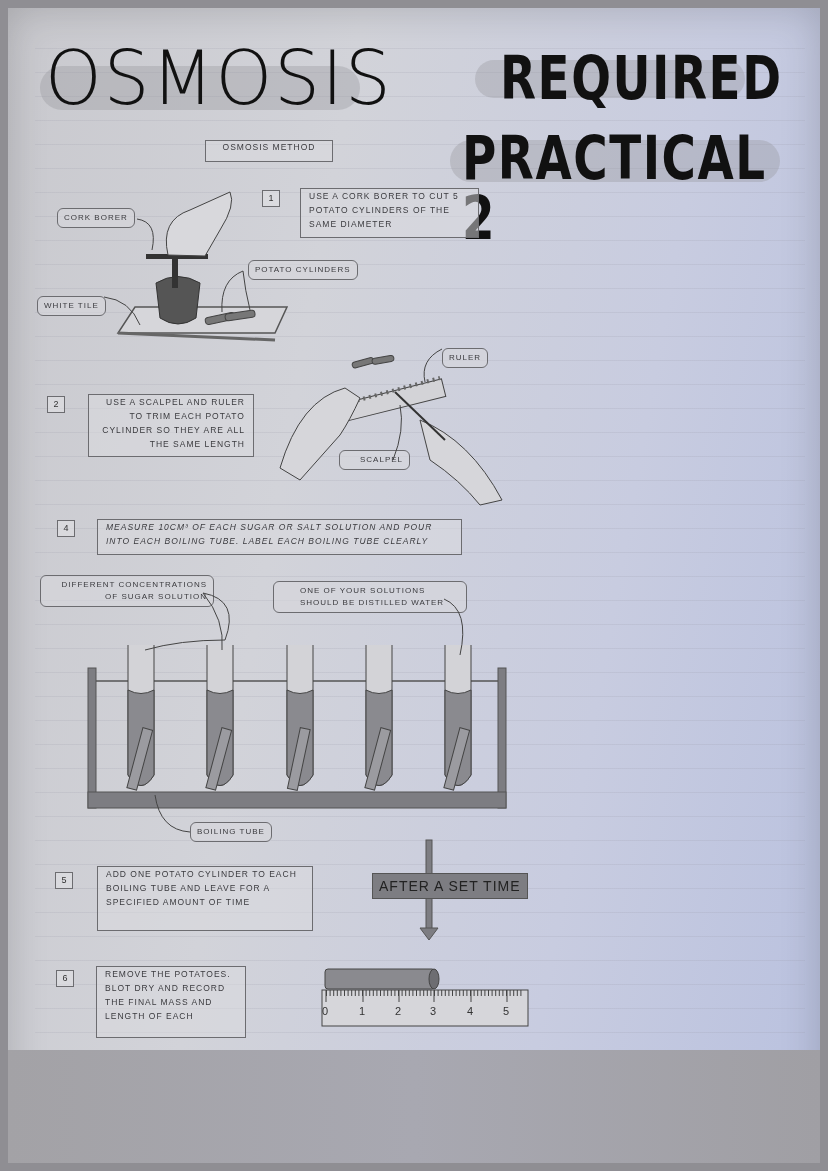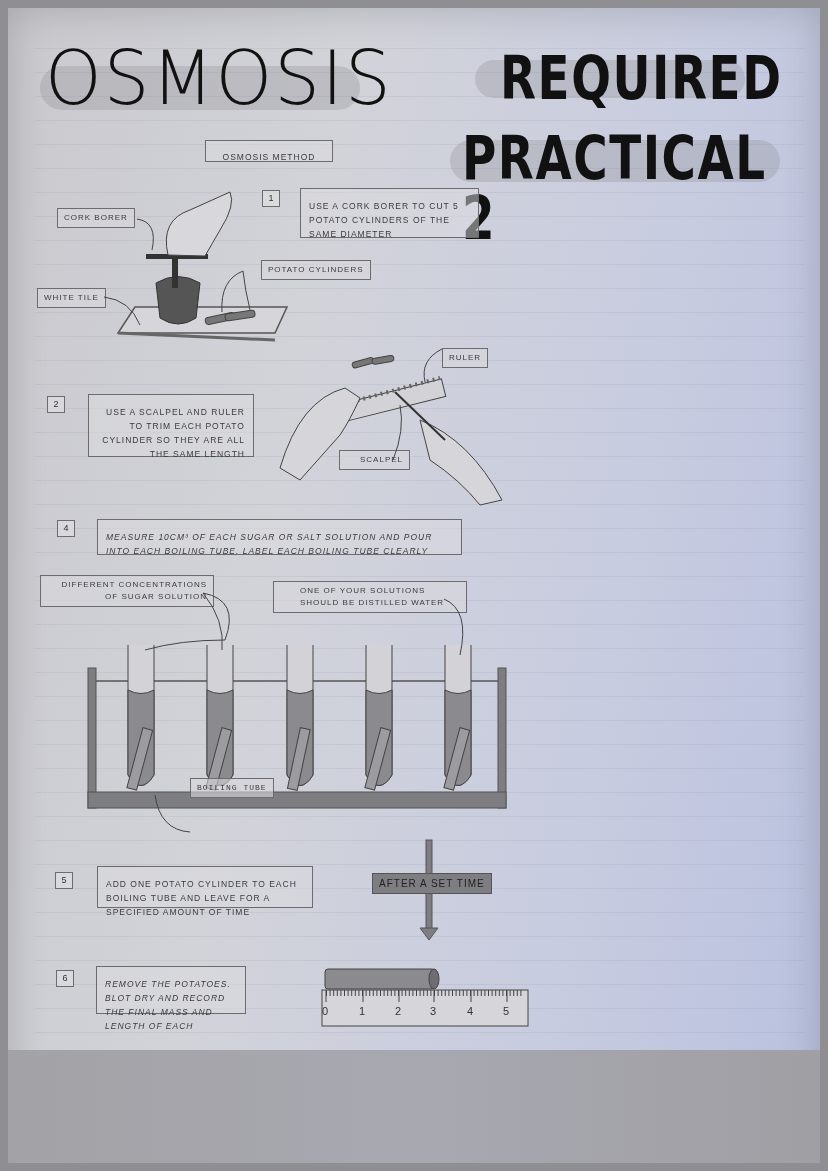--- a/index.html
+++ b/index.html
@@ -27,36 +27,36 @@
   }
   .title {
     position:absolute; color:#111; font-family:"DejaVu Sans", sans-serif;
     letter-spacing:2px; line-height:1;
   }
   .title.osmosis { left:45px; top:42px; font-size:72px; font-weight:300; transform:scaleY(1.05); }
   .title.rp { font-weight:bold; font-size:60px; transform:scaleX(0.78); transform-origin:left top; }
   .box {
     position:absolute; border:1.5px solid #6c6c70; background:rgba(220,220,224,0.5);
     font-size:8.5px; color:#3a3a3e; letter-spacing:1px; line-height:14px;
-    padding:10px 8px; box-sizing:border-box; text-transform:uppercase;
+    padding:0 8px; box-sizing:border-box; text-transform:uppercase;
   }
   .num {
     position:absolute; width:16px; height:15px; border:1.5px solid #6c6c70;
     font-size:9px; text-align:center; line-height:15px; color:#333;
     background:rgba(225,225,228,0.6);
   }
   .tag {
-    position:absolute; border:1.5px solid #6c6c70; border-radius:0;
+    position:absolute; border:1.5px solid #6c6c70; border-radius:6px;
     font-size:8px; letter-spacing:1px; color:#3a3a3e; padding:3px 6px;
     background:rgba(215,215,220,0.6); text-transform:uppercase; line-height:12px;
     white-space:nowrap;
   }
   .dark-tag {
     position:absolute; background:#7d7d82; border:1px solid #555; color:#222;
-    font-size:10px; letter-spacing:1px; padding:4px 6px; text-transform:uppercase;
+    font-size:14px; letter-spacing:1px; padding:4px 6px; text-transform:uppercase;
   }
   svg { position:absolute; overflow:visible; }
 </style>
 </head>
 <body>
 
 <div class="page"></div>
 <div class="page-bottom"></div>
 
 <div class="sheet"></div>
@@ -68,22 +68,22 @@
 <div class="title rp" style="left:500px;top:48px;">REQUIRED</div>
 <div class="title-blob" style="left:450px;top:140px;width:330px;height:42px;"></div>
 <div class="title rp" style="left:462px;top:128px;">PRACTICAL 2</div>
 
 <div class="box" style="left:205px;top:140px;width:128px;height:22px;text-align:center;line-height:12px;">OSMOSIS METHOD</div>
 
 <div class="num" style="left:262px;top:190px;">1</div>
 <div class="box" style="left:300px;top:188px;width:179px;height:50px;">USE A CORK BORER TO CUT 5 POTATO CYLINDERS OF THE SAME DIAMETER</div>
 
 <div class="tag" style="left:57px;top:208px;">CORK BORER</div>
-<div class="tag" style="left:37px;top:288px;">WHITE TILE</div>
-<div class="tag" style="left:261px;top:260px;">POTATO CYLINDERS</div>
+<div class="tag" style="left:37px;top:296px;">WHITE TILE</div>
+<div class="tag" style="left:248px;top:260px;">POTATO CYLINDERS</div>
 
 <svg style="left:0;top:0;" width="828" height="1171">
 
   <polygon points="135,307 287,307 275,333 118,333" fill="#d6d6da" stroke="#555" stroke-width="1.5"></polygon>
   <line x1="118" y1="333" x2="275" y2="340" stroke="#666" stroke-width="3"></line>
 
   <path d="M156,283 Q178,270 200,283 L196,318 Q178,330 160,318 Z" fill="#555" stroke="#333"></path>
 
   <rect x="146" y="254" width="62" height="5" fill="#333"></rect>
   <rect x="172" y="258" width="6" height="30" fill="#333"></rect>
@@ -157,33 +157,33 @@
       <rect x="7" y="728" width="10" height="62" fill="#9b9ba0" transform="rotate(15 12 758)"></rect>
     </g>
   </g>
 
   <path d="M203,593 Q240,600 225,640 Q180,640 145,650" fill="none" stroke="#444"></path>
   <path d="M203,593 Q225,620 222,650" fill="none" stroke="#444"></path>
   <path d="M444,599 Q470,610 460,655" fill="none" stroke="#444"></path>
   <path d="M190,832 Q160,830 155,795" fill="none" stroke="#444"></path>
 </svg>
 
-<div class="tag" style="left:190px;top:778px;font-family:Liberation Mono, monospace;">BOILING TUBE</div>
+<div class="tag" style="left:190px;top:822px;">BOILING TUBE</div>
 
 <div class="num" style="left:55px;top:872px;">5</div>
-<div class="box" style="left:97px;top:866px;width:216px;height:42px;">ADD ONE POTATO CYLINDER TO EACH BOILING TUBE AND LEAVE FOR A SPECIFIED AMOUNT OF TIME</div>
+<div class="box" style="left:97px;top:866px;width:216px;height:65px;">ADD ONE POTATO CYLINDER TO EACH BOILING TUBE AND LEAVE FOR A SPECIFIED AMOUNT OF TIME</div>
 
 <svg style="left:0;top:0;" width="828" height="1171">
   <rect x="426" y="840" width="6" height="90" fill="#7d7d82" stroke="#555"></rect>
   <polygon points="420,928 438,928 429,940" fill="#7d7d82" stroke="#555"></polygon>
 </svg>
 <div class="dark-tag" style="left:372px;top:873px;">AFTER A SET TIME</div>
 
 <div class="num" style="left:56px;top:970px;">6</div>
-<div class="box" style="left:96px;top:966px;width:150px;height:48px;font-style:italic;">REMOVE THE POTATOES. BLOT DRY AND RECORD THE FINAL MASS AND LENGTH OF EACH</div>
+<div class="box" style="left:96px;top:966px;width:150px;height:72px;">REMOVE THE POTATOES. BLOT DRY AND RECORD THE FINAL MASS AND LENGTH OF EACH</div>
 
 <svg style="left:0;top:0;" width="828" height="1171">
   <rect x="325" y="969" width="110" height="20" rx="3" fill="#8a8a8f" stroke="#444"></rect>
   <ellipse cx="434" cy="979" rx="5" ry="10" fill="#6d6d72" stroke="#444"></ellipse>
   <rect x="322" y="990" width="206" height="36" fill="#d6d6da" stroke="#444"></rect>
   <g stroke="#444" stroke-width="1">
     <line x1="326" y1="990" x2="326" y2="1002"></line>
       <line x1="363" y1="990" x2="363" y2="1002"></line>
     <line x1="399" y1="990" x2="399" y2="1002"></line>
       <line x1="434" y1="990" x2="434" y2="1002"></line>

